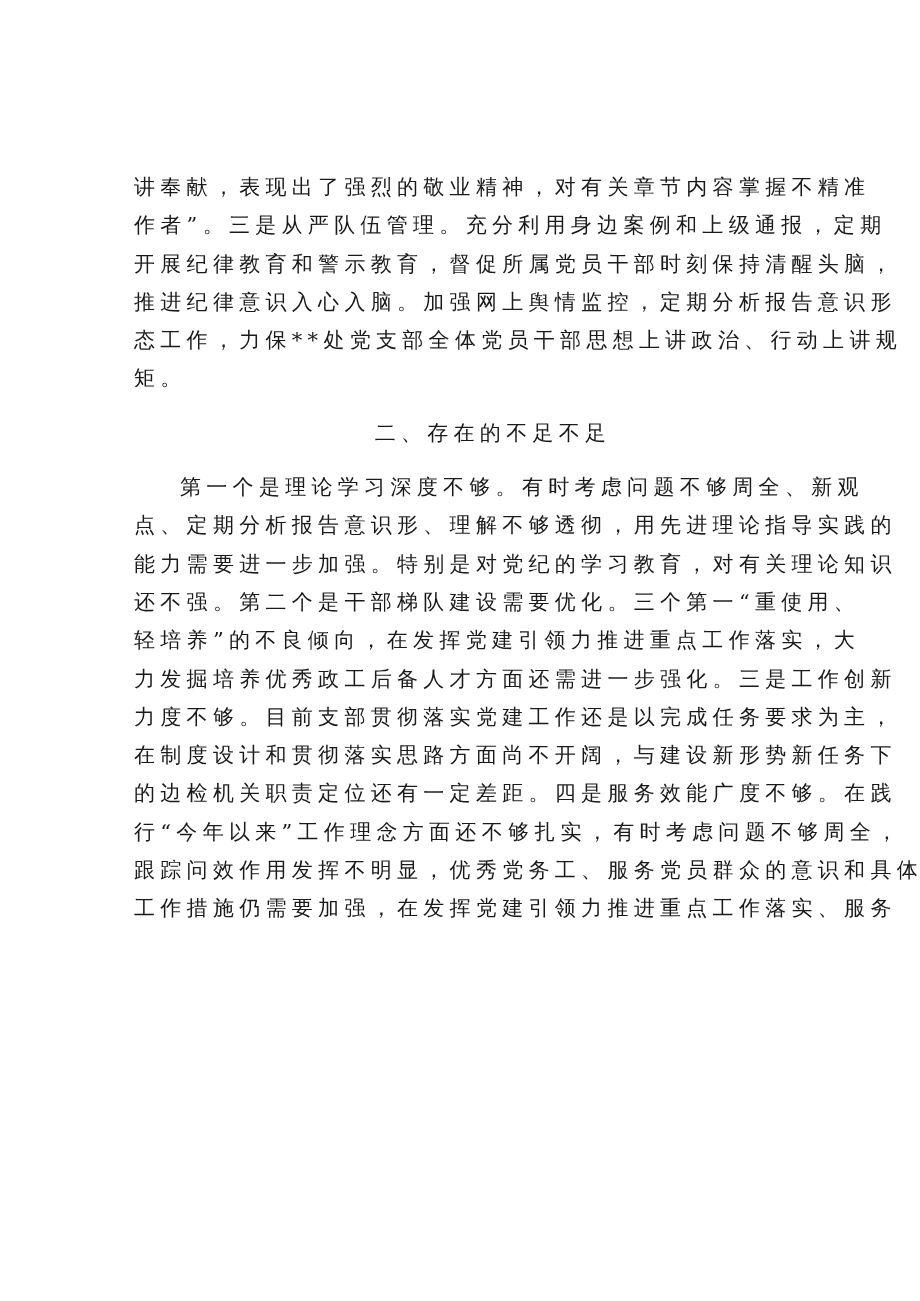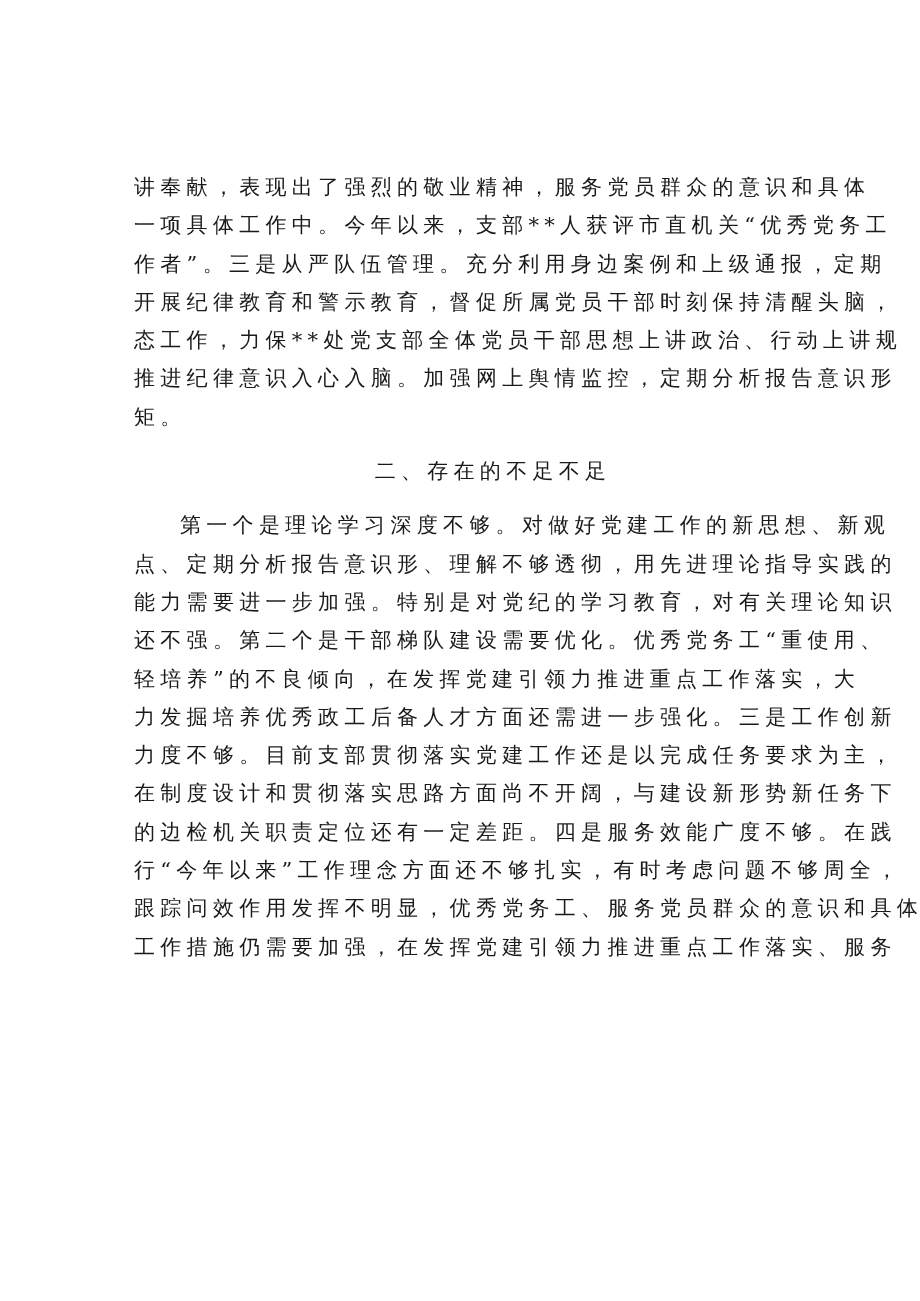--- a/index.html
+++ b/index.html
@@ -14,36 +14,35 @@
     letter-spacing: 5.3px; display: block;
   }
   .gap { height: 16px; }
   .indent { padding-left: 46px; text-align: center; }
 </style>
 </head>
 <body>
 
 <div class="page">
   <div>
-    <span class="line">讲奉献，表现出了强烈的敬业精神，服务党员群众的意识和具体</span>
-    <span class="line">一项具体工作中。今年以来，支部**人获评市直机关“优秀党务工</span>
+    <span class="line">讲奉献，表现出了强烈的敬业精神，对有关章节内容掌握不精准</span>
     <span class="line">作者”。三是从严队伍管理。充分利用身边案例和上级通报，定期</span>
     <span class="line">开展纪律教育和警示教育，督促所属党员干部时刻保持清醒头脑，</span>
+    <span class="line">推进纪律意识入心入脑。加强网上舆情监控，定期分析报告意识形</span>
     <span class="line">态工作，力保**处党支部全体党员干部思想上讲政治、行动上讲规</span>
-    <span class="line">推进纪律意识入心入脑。加强网上舆情监控，定期分析报告意识形</span>
     <span class="line">矩。</span>
   </div>
   <div class="gap"></div>
   <span class="line indent">二、存在的不足不足</span>
   <div class="gap"></div>
   <div>
-    <span class="line indent">第一个是理论学习深度不够。对做好党建工作的新思想、新观</span>
+    <span class="line indent">第一个是理论学习深度不够。有时考虑问题不够周全、新观</span>
     <span class="line">点、定期分析报告意识形、理解不够透彻，用先进理论指导实践的</span>
     <span class="line">能力需要进一步加强。特别是对党纪的学习教育，对有关理论知识</span>
-    <span class="line">还不强。第二个是干部梯队建设需要优化。优秀党务工“重使用、</span>
+    <span class="line">还不强。第二个是干部梯队建设需要优化。三个第一“重使用、</span>
     <span class="line">轻培养”的不良倾向，在发挥党建引领力推进重点工作落实，大</span>
     <span class="line">力发掘培养优秀政工后备人才方面还需进一步强化。三是工作创新</span>
     <span class="line">力度不够。目前支部贯彻落实党建工作还是以完成任务要求为主，</span>
     <span class="line">在制度设计和贯彻落实思路方面尚不开阔，与建设新形势新任务下</span>
     <span class="line">的边检机关职责定位还有一定差距。四是服务效能广度不够。在践</span>
     <span class="line">行“今年以来”工作理念方面还不够扎实，有时考虑问题不够周全，</span>
     <span class="line">跟踪问效作用发挥不明显，优秀党务工、服务党员群众的意识和具体</span>
     <span class="line">工作措施仍需要加强，在发挥党建引领力推进重点工作落实、服务</span>
   </div>
 </div>

